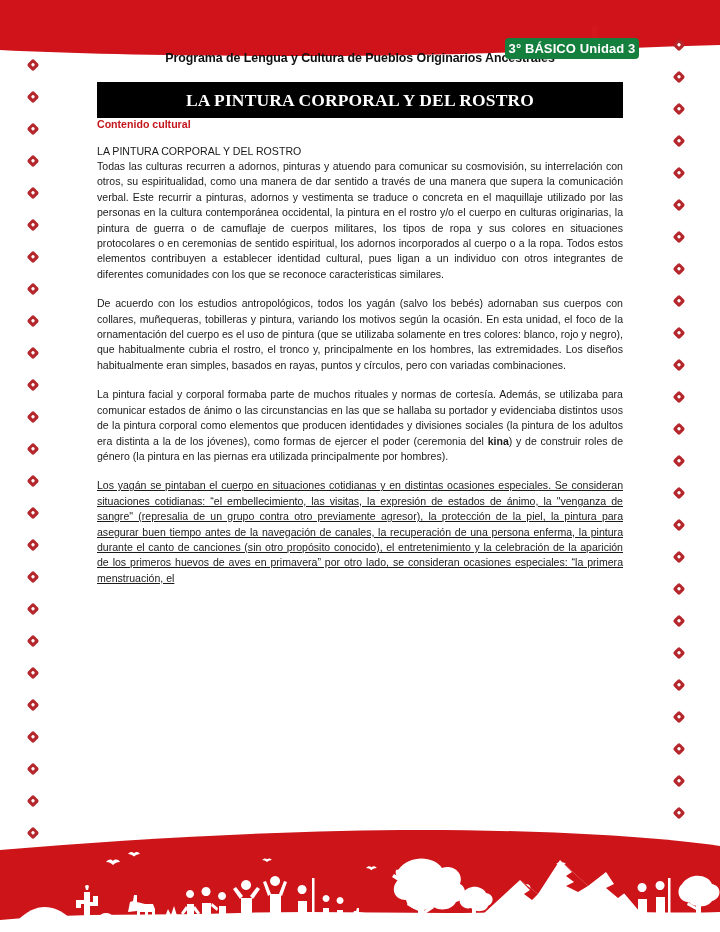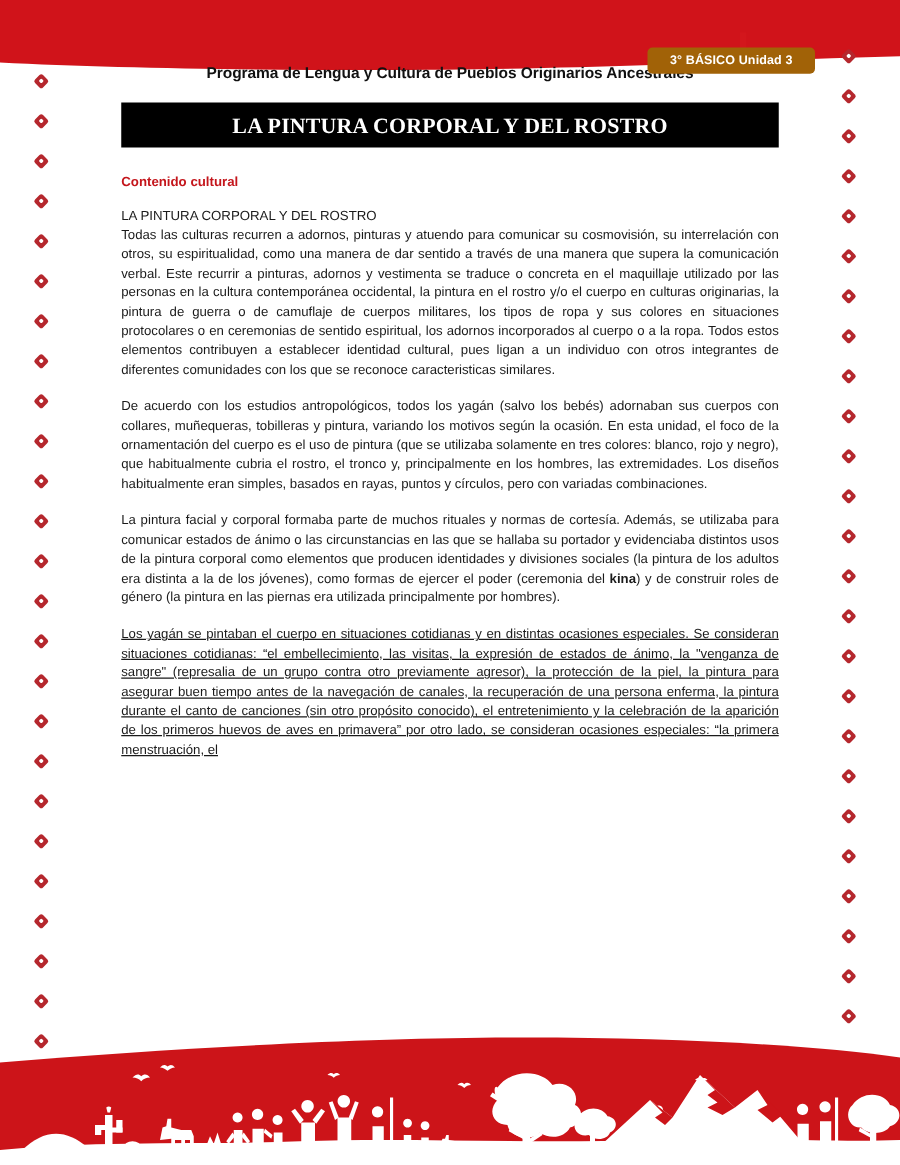--- a/index.html
+++ b/index.html
@@ -31,27 +31,27 @@
     width: 720px;
     height: 62px;
     z-index: 1;
   }
   .top-band svg { display: block; width: 720px; height: 62px; }
 
   
   .unit-badge {
     position: absolute;
     top: 38px;
-    left: 518px;
+    left: 505px;
     width: 134px;
     height: 21px;
-    background: #a16207;
+    background: #15803d;
     border-radius: 4px;
     color: #ffffff;
-    font-size: 10px;
+    font-size: 13px;
     font-weight: 700;
     letter-spacing: .1px;
     display: flex;
     align-items: center;
     justify-content: center;
     z-index: 4;
     white-space: nowrap;
   }
   .badge-stem {
     position: absolute;
@@ -136,21 +136,20 @@
   }
   .title-bar .title-text {
     color: #ffffff;
     font-family: "Liberation Serif", serif;
     font-size: 17.5px;
     font-weight: 700;
     letter-spacing: .15px;
   }
 
   .section-label {
-    margin-top: 22px;
     color: #c4161c;
     font-size: 10.6px;
     font-weight: 700;
   }
 
   .content-heading {
     margin-top: 15px;
     font-size: 10.6px;
     color: #1a1a1a;
     font-weight: 400;

